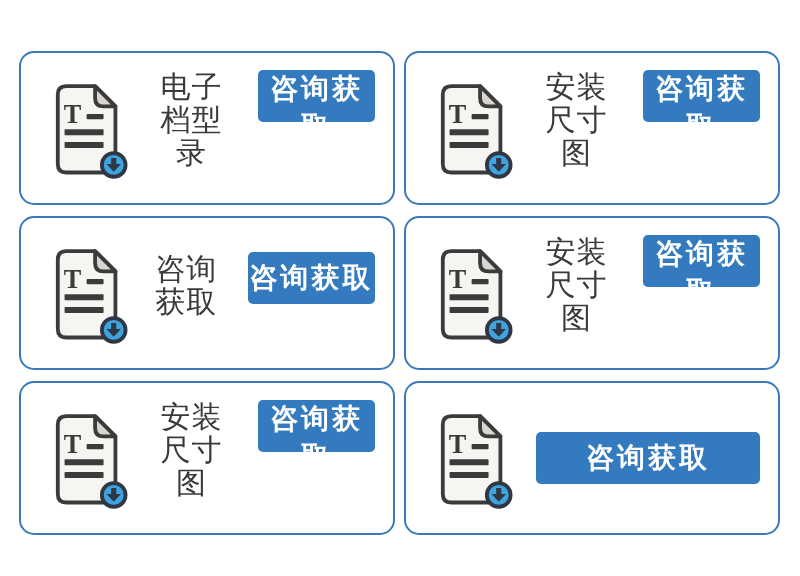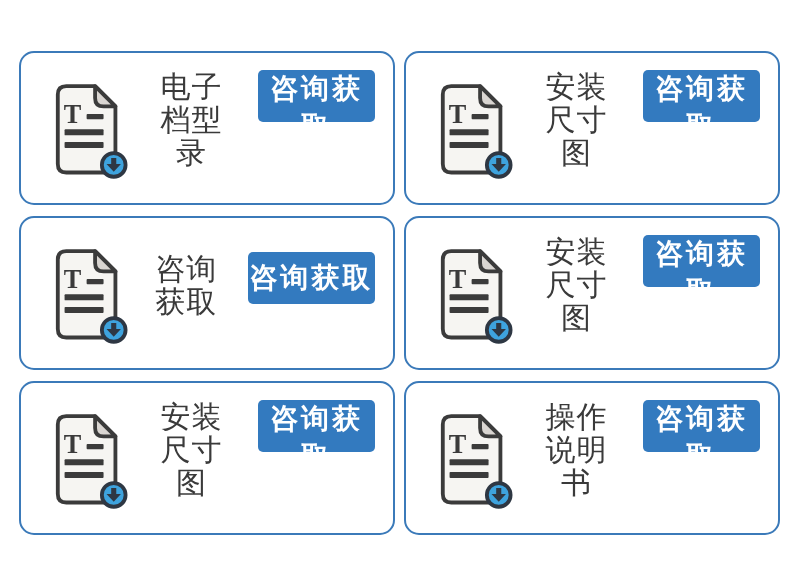--- a/index.html
+++ b/index.html
@@ -154,18 +154,17 @@
     </div>
   </section>
 
   <section class="card">
     <span class="icon">
       <svg viewBox="0 0 92 118">
           <use href="#doc-icon"></use>
         </svg>
     </span>
     <div class="content">
-      <div class="title">操作说明书</div>
       <button class="btn">咨询获取</button>
     </div>
   </section>
 
 </main>
 
 </body></html>

